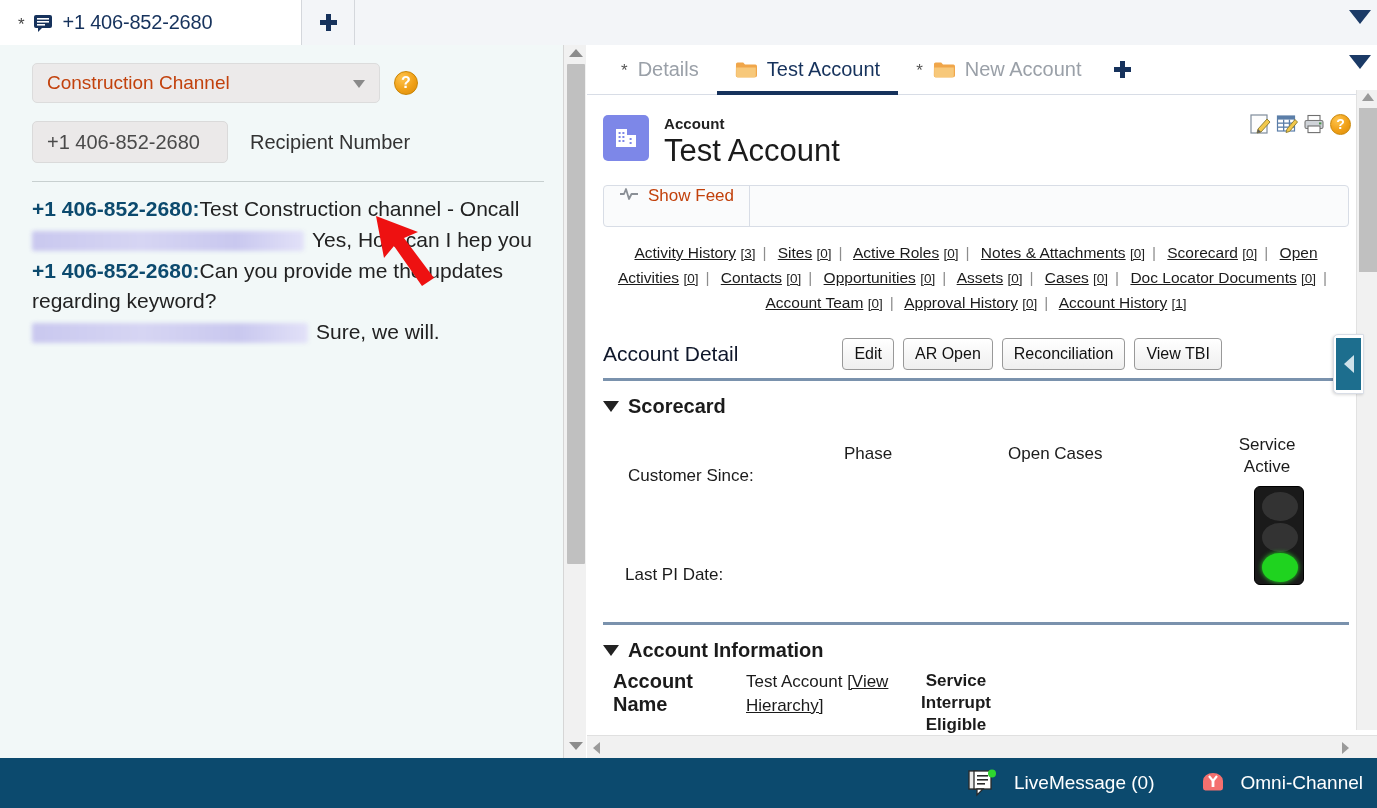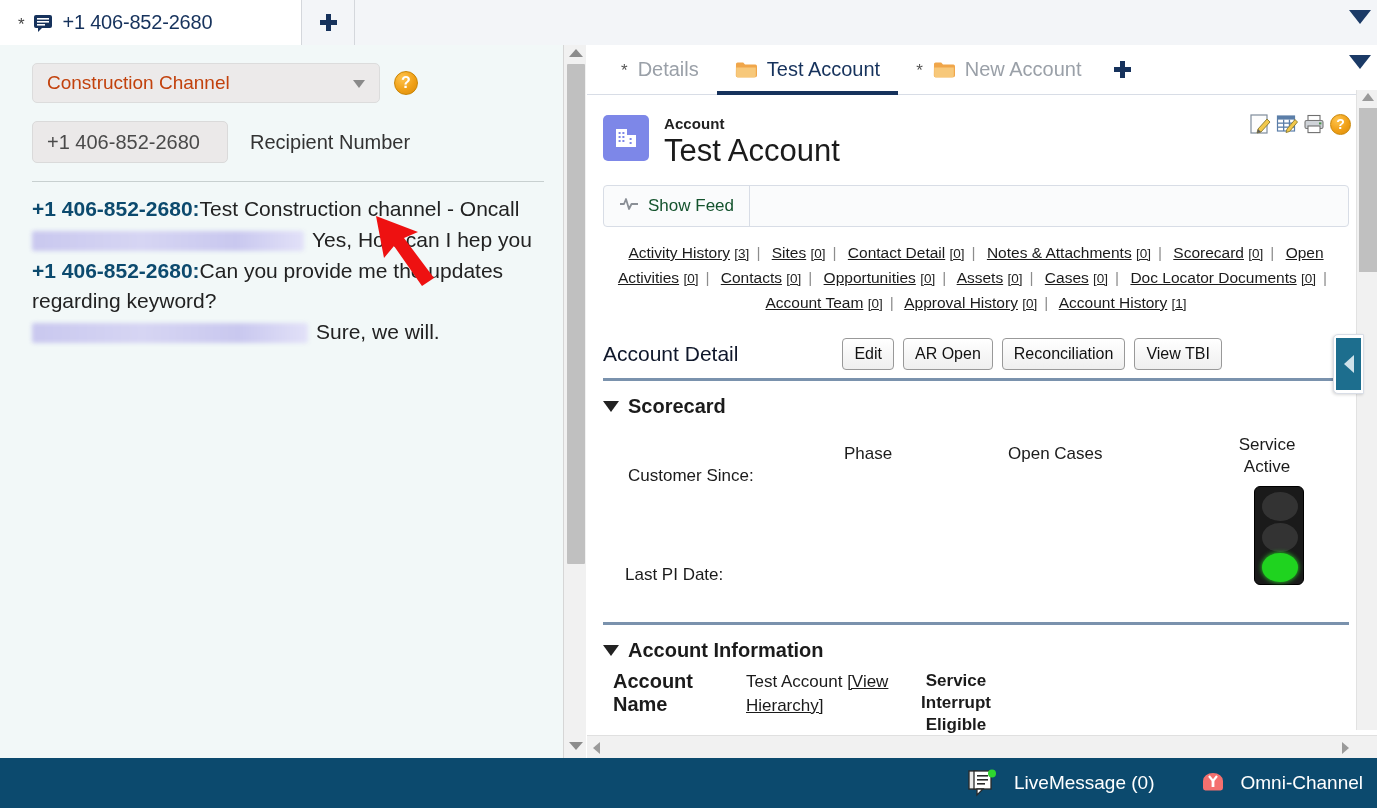--- a/index.html
+++ b/index.html
@@ -194,24 +194,24 @@
     display: flex; align-items: center; justify-content: center;
     border: 1px solid #c98505;
   }
 
   .feed-bar {
     margin: 16px 28px 0 16px; height: 42px;
     border: 1px solid #d8dde6; border-radius: 4px; background: #fafbfc;
     display: flex; align-items: center;
   }
   .feed-btn {
-    display: flex; align-items: center; gap: 9px;
+    display: flex; align-items: flex-start; gap: 9px;
     padding: 0 15px; height: 100%;
     border-right: 1px solid #d8dde6;
-    color: #14532d; font-size: 17px;
+    color: #c2410c; font-size: 17px;
   }
   .feed-glyph { color: #8a8f96; font-size: 17px; letter-spacing: -1px; }
 
   .related-links {
     margin: 14px 28px 0 16px;
     text-align: center; line-height: 24px;
     font-size: 15.5px; color: #222;
   }
   .related-links a { color: #1b1b1b; text-decoration: underline; }
   .related-links .cnt { text-decoration: underline; font-size: 13.5px; }
@@ -512,21 +512,21 @@
             <path d="M1 7 H5 L7 2 L10 12 L12.5 7 H19" fill="none" stroke="#8a8f96" stroke-width="1.8" stroke-linejoin="round"></path>
           </svg>
         </span>
         <span>Show Feed</span>
       </div>
     </div>
 
     <div class="related-links">
       <a href="#">Activity History</a> <span class="cnt">[3]</span><span class="pipe">|</span>
       <a href="#">Sites</a> <span class="cnt">[0]</span><span class="pipe">|</span>
-      <a href="#">Contact Detail</a> <span class="cnt">[0]</span><span class="pipe">|</span>
+      <a href="#">Active Roles</a> <span class="cnt">[0]</span><span class="pipe">|</span>
       <a href="#">Notes &amp; Attachments</a> <span class="cnt">[0]</span><span class="pipe">|</span>
       <a href="#">Scorecard</a> <span class="cnt">[0]</span><span class="pipe">|</span>
       <a href="#">Open Activities</a> <span class="cnt">[0]</span><span class="pipe">|</span>
       <a href="#">Contacts</a> <span class="cnt">[0]</span><span class="pipe">|</span>
       <a href="#">Opportunities</a> <span class="cnt">[0]</span><span class="pipe">|</span>
       <a href="#">Assets</a> <span class="cnt">[0]</span><span class="pipe">|</span>
       <a href="#">Cases</a> <span class="cnt">[0]</span><span class="pipe">|</span>
       <a href="#">Doc Locator Documents</a> <span class="cnt">[0]</span><span class="pipe">|</span>
       <a href="#">Account Team</a> <span class="cnt">[0]</span><span class="pipe">|</span>
       <a href="#">Approval History</a> <span class="cnt">[0]</span><span class="pipe">|</span>

